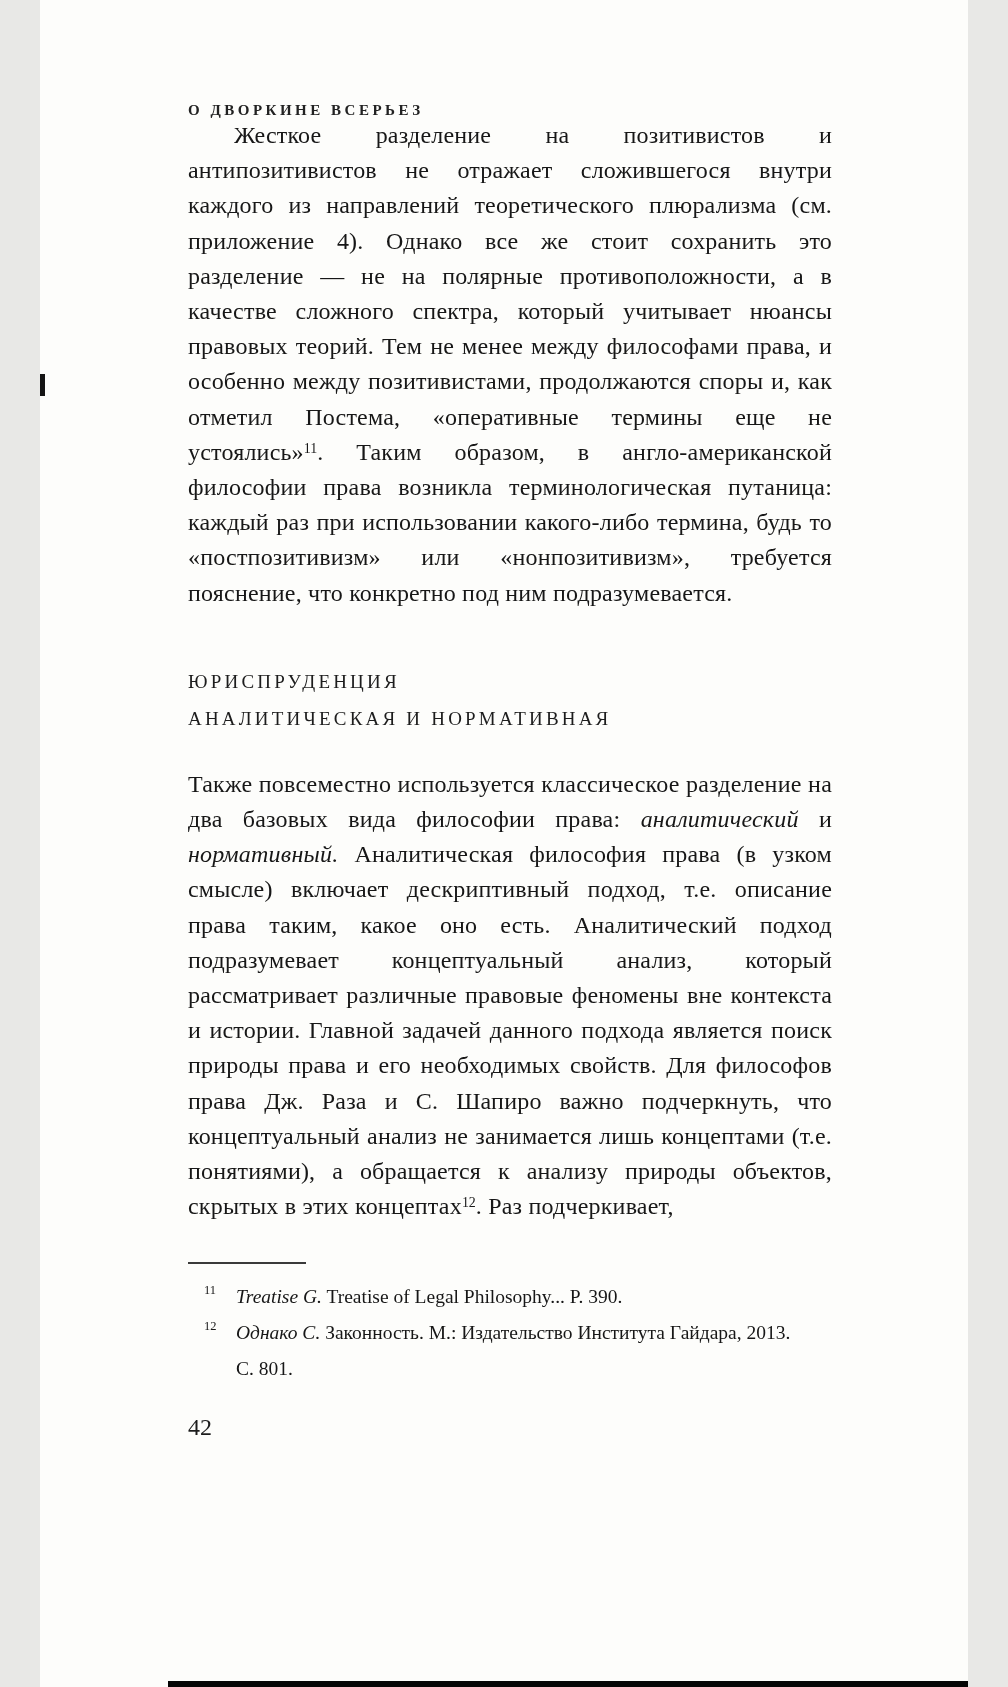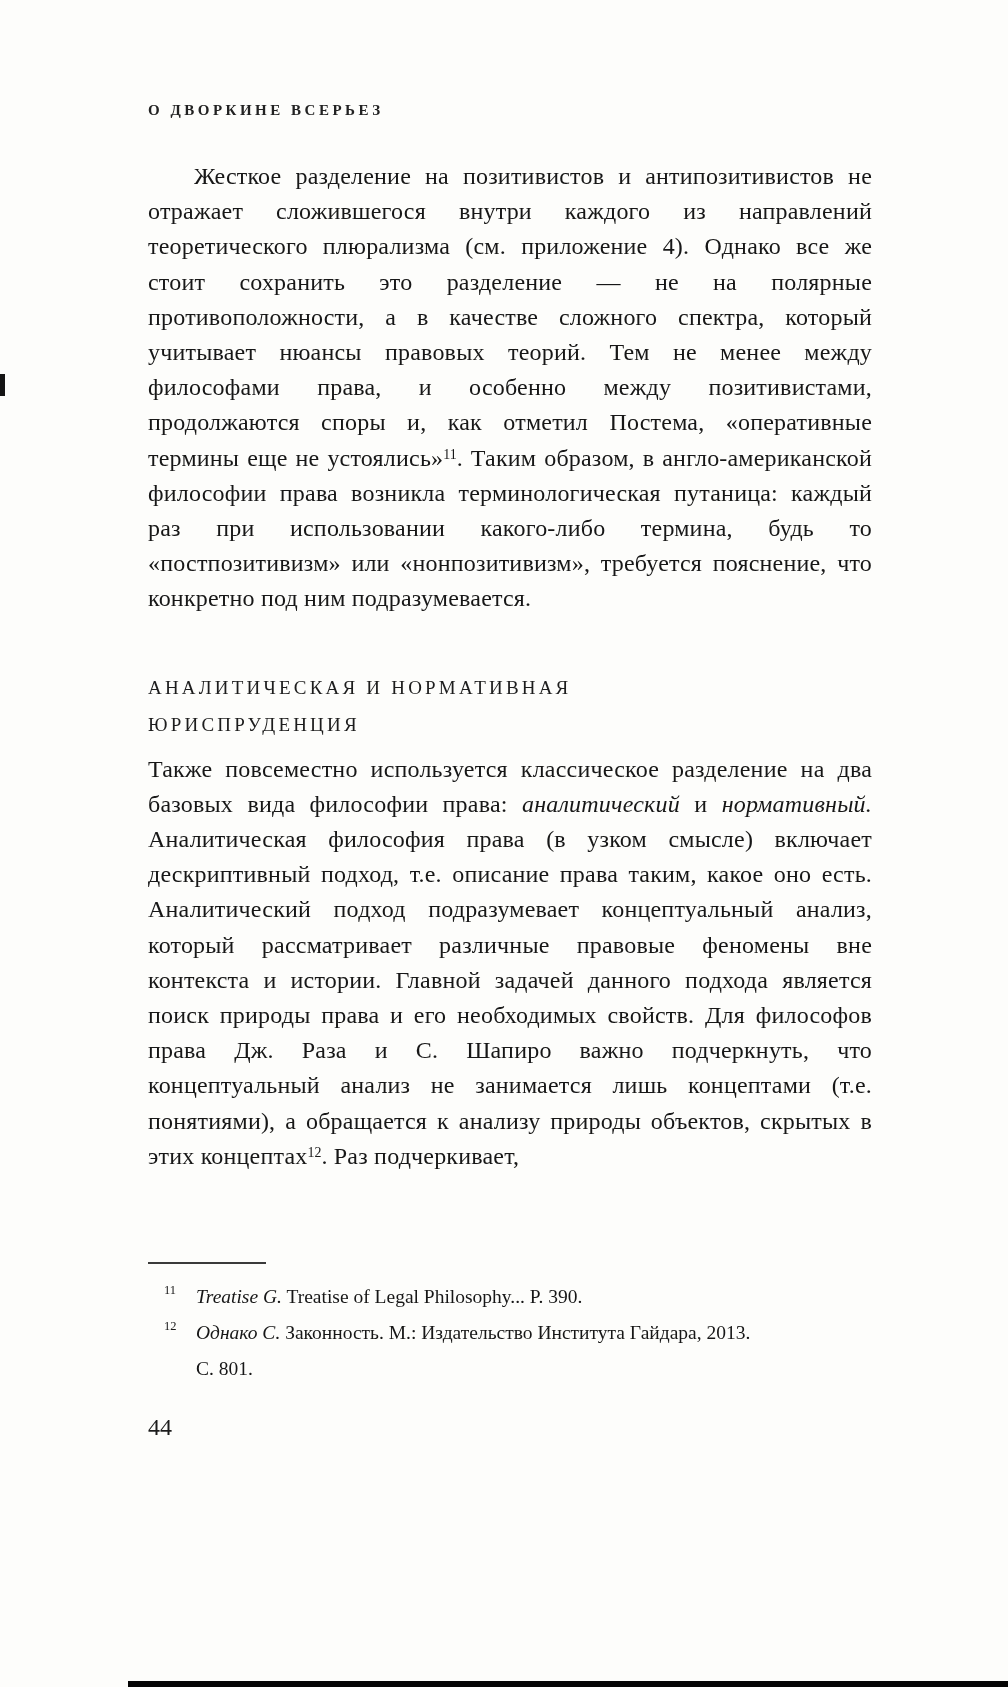--- a/index.html
+++ b/index.html
@@ -2,21 +2,21 @@
 <html lang="ru"><head>
 <meta charset="utf-8">
 <style>
   html, body {
     margin: 0;
     padding: 0;
     background: #e8e8e6;
   }
   .page {
     position: relative;
-    width: 1008px;
+    width: 928px;
     height: 1687px;
     margin: 0 auto;
     background: #fdfdfb;
     overflow: hidden;
     font-family: "Liberation Serif", "DejaVu Serif", serif;
     color: #1c1c1c;
     box-sizing: border-box;
     padding: 102px 136px 0 148px;
   }
   .running-head {
@@ -27,39 +27,39 @@
     color: #222;
   }
   .para {
     margin: 0;
     font-size: 24px;
     line-height: 35.2px;
     text-align: justify;
     letter-spacing: 0.2px;
     color: #171717;
   }
-  .para-first { margin-top: 41px; }
+  .para-first { }
   .para-first { text-indent: 46px; }
   .italic { font-style: italic; }
   .para sup {
     font-size: 0.58em;
     line-height: 0;
     vertical-align: 7px;
     letter-spacing: 0;
   }
   .section-heading {
     margin: 52px 0 0 0;
     font-size: 19px;
     font-weight: 400;
     letter-spacing: 3.2px;
     line-height: 37px;
     color: #1d1d1d;
   }
   .section-heading span { display: block; }
-  .para-second { margin-top: 9px; }
+  .para-second { margin-top: 30px; }
   .footnotes {
     position: absolute;
     left: 148px;
     right: 136px;
     top: 1262px;
   }
   .footnote-rule {
     width: 118px;
     height: 0;
     border-top: 2px solid #3a3a3a;
@@ -108,38 +108,38 @@
 </head>
 <body>
 
 <div class="page">
 
   <div class="running-head">О ДВОРКИНЕ ВСЕРЬЕЗ</div>
 
   <p class="para para-first" lang="ru"><span>Жесткое разделение на позитивистов и антипозитивистов не отражает сложившегося внутри каждого из направлений теоретического плюрализма (см. приложение 4). Однако все же стоит сохранить это разделение — не на полярные противоположности, а в качестве сложного спектра, который учитывает нюансы правовых теорий. Тем не менее между философами права, и особенно между позитивистами, продолжаются споры и, как отметил Постема, «оперативные термины еще не устоялись»</span><sup>11</sup><span>. Таким образом, в англо-американской философии права возникла терминологическая путаница: каждый раз при использовании какого-либо термина, будь то «постпозитивизм» или «нонпозитивизм», требуется пояснение, что конкретно под ним подразумевается.</span></p>
 
   <h2 class="section-heading">
+    <span>ЮРИСПРУДЕНЦИЯ</span>
     <span>АНАЛИТИЧЕСКАЯ И НОРМАТИВНАЯ</span>
-    <span>ЮРИСПРУДЕНЦИЯ</span>
   </h2>
 
   <p class="para para-second" lang="ru"><span>Также повсеместно используется классическое разделение на два базовых вида философии права: </span><span class="italic">аналитический</span><span> и </span><span class="italic">нормативный.</span><span> Аналитическая философия права (в узком смысле) включает дескриптивный подход, т.е. описание права таким, какое оно есть. Аналитический подход подразумевает концептуальный анализ, который рассматривает различные правовые феномены вне контекста и истории. Главной задачей данного подхода является поиск природы права и его необходимых свойств. Для философов права Дж. Раза и С. Шапиро важно подчеркнуть, что концептуальный анализ не занимается лишь концептами (т.е. понятиями), а обращается к анализу природы объектов, скрытых в этих концептах</span><sup>12</sup><span>. Раз подчеркивает,</span></p>
 
   <div class="footnotes">
     <div class="footnote-rule"></div>
 
     <div class="footnote">
       <span class="fn-marker">11</span>
       <div class="fn-text"><span class="italic">Treatise G.</span><span> Treatise of Legal Philosophy... P. 390.</span></div>
     </div>
 
     <div class="footnote">
       <span class="fn-marker">12</span>
       <div class="fn-text"><span class="italic">Однако С.</span><span> Законность. М.: Издательство Института Гайдара, 2013.</span><br><span>С. 801.</span></div>
     </div>
   </div>
 
-  <div class="page-number">44</div>
+  <div class="page-number">42</div>
 
   <div class="artifact-left"></div>
   <div class="artifact-bottom"></div>
 
 </div>
 
 </body></html>

